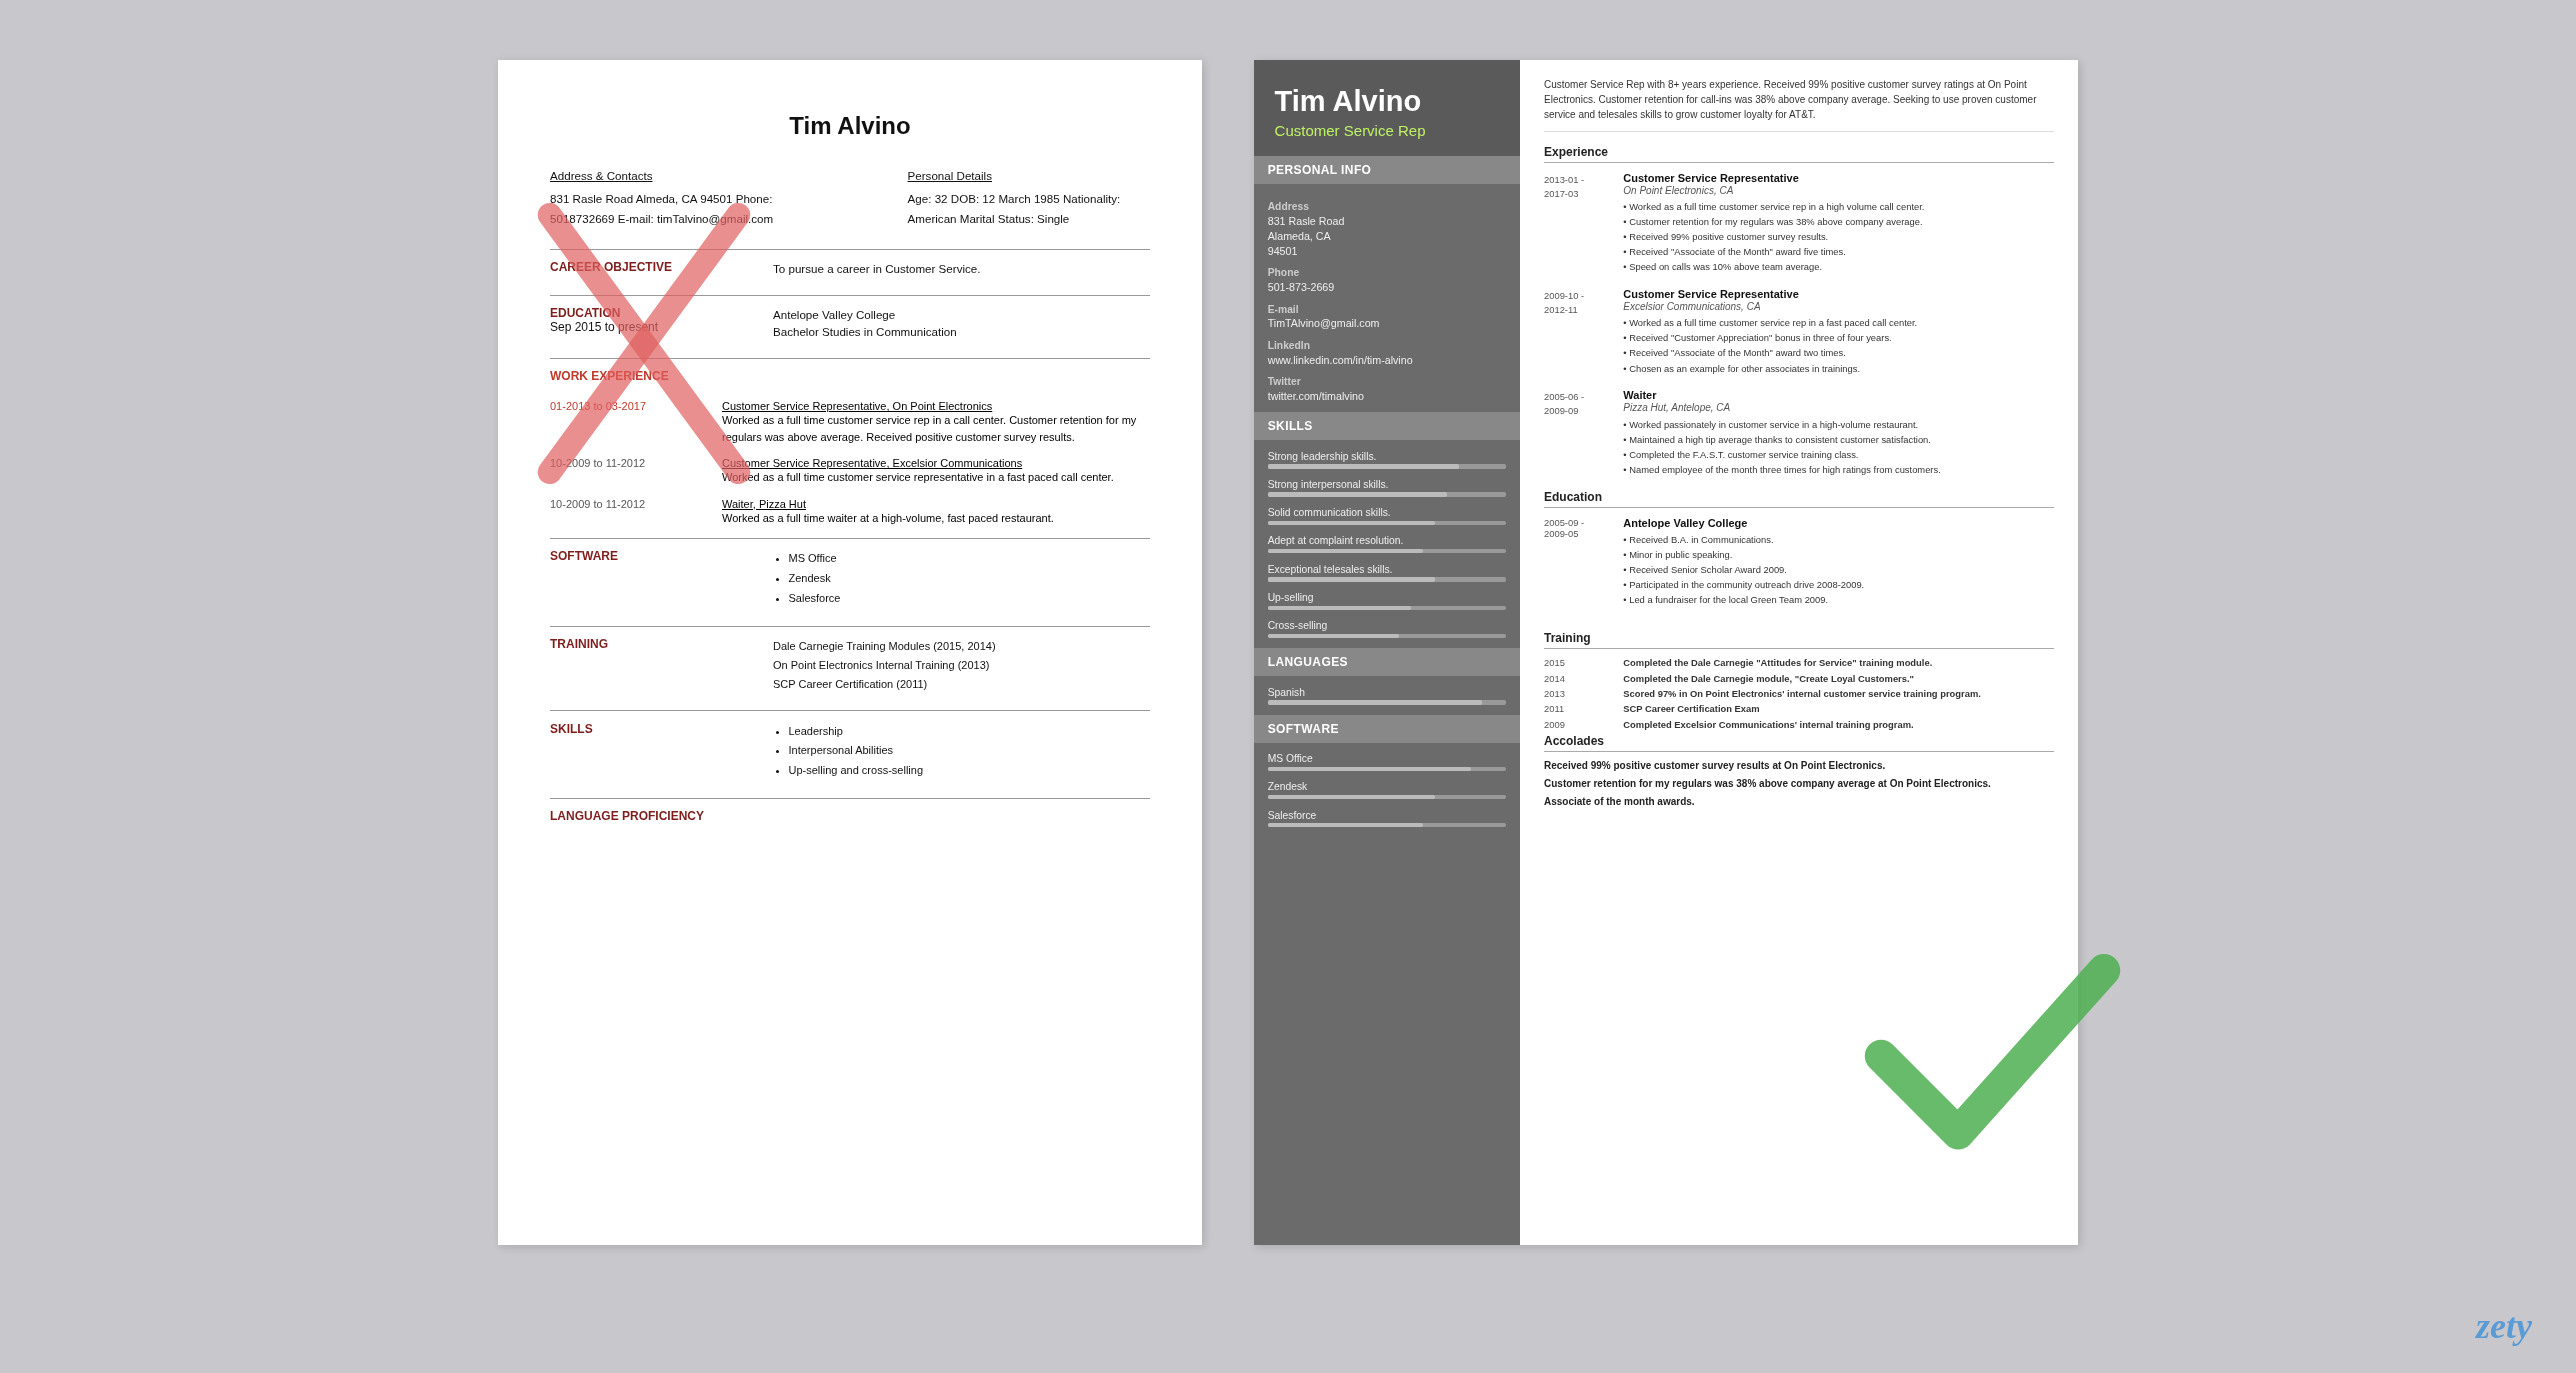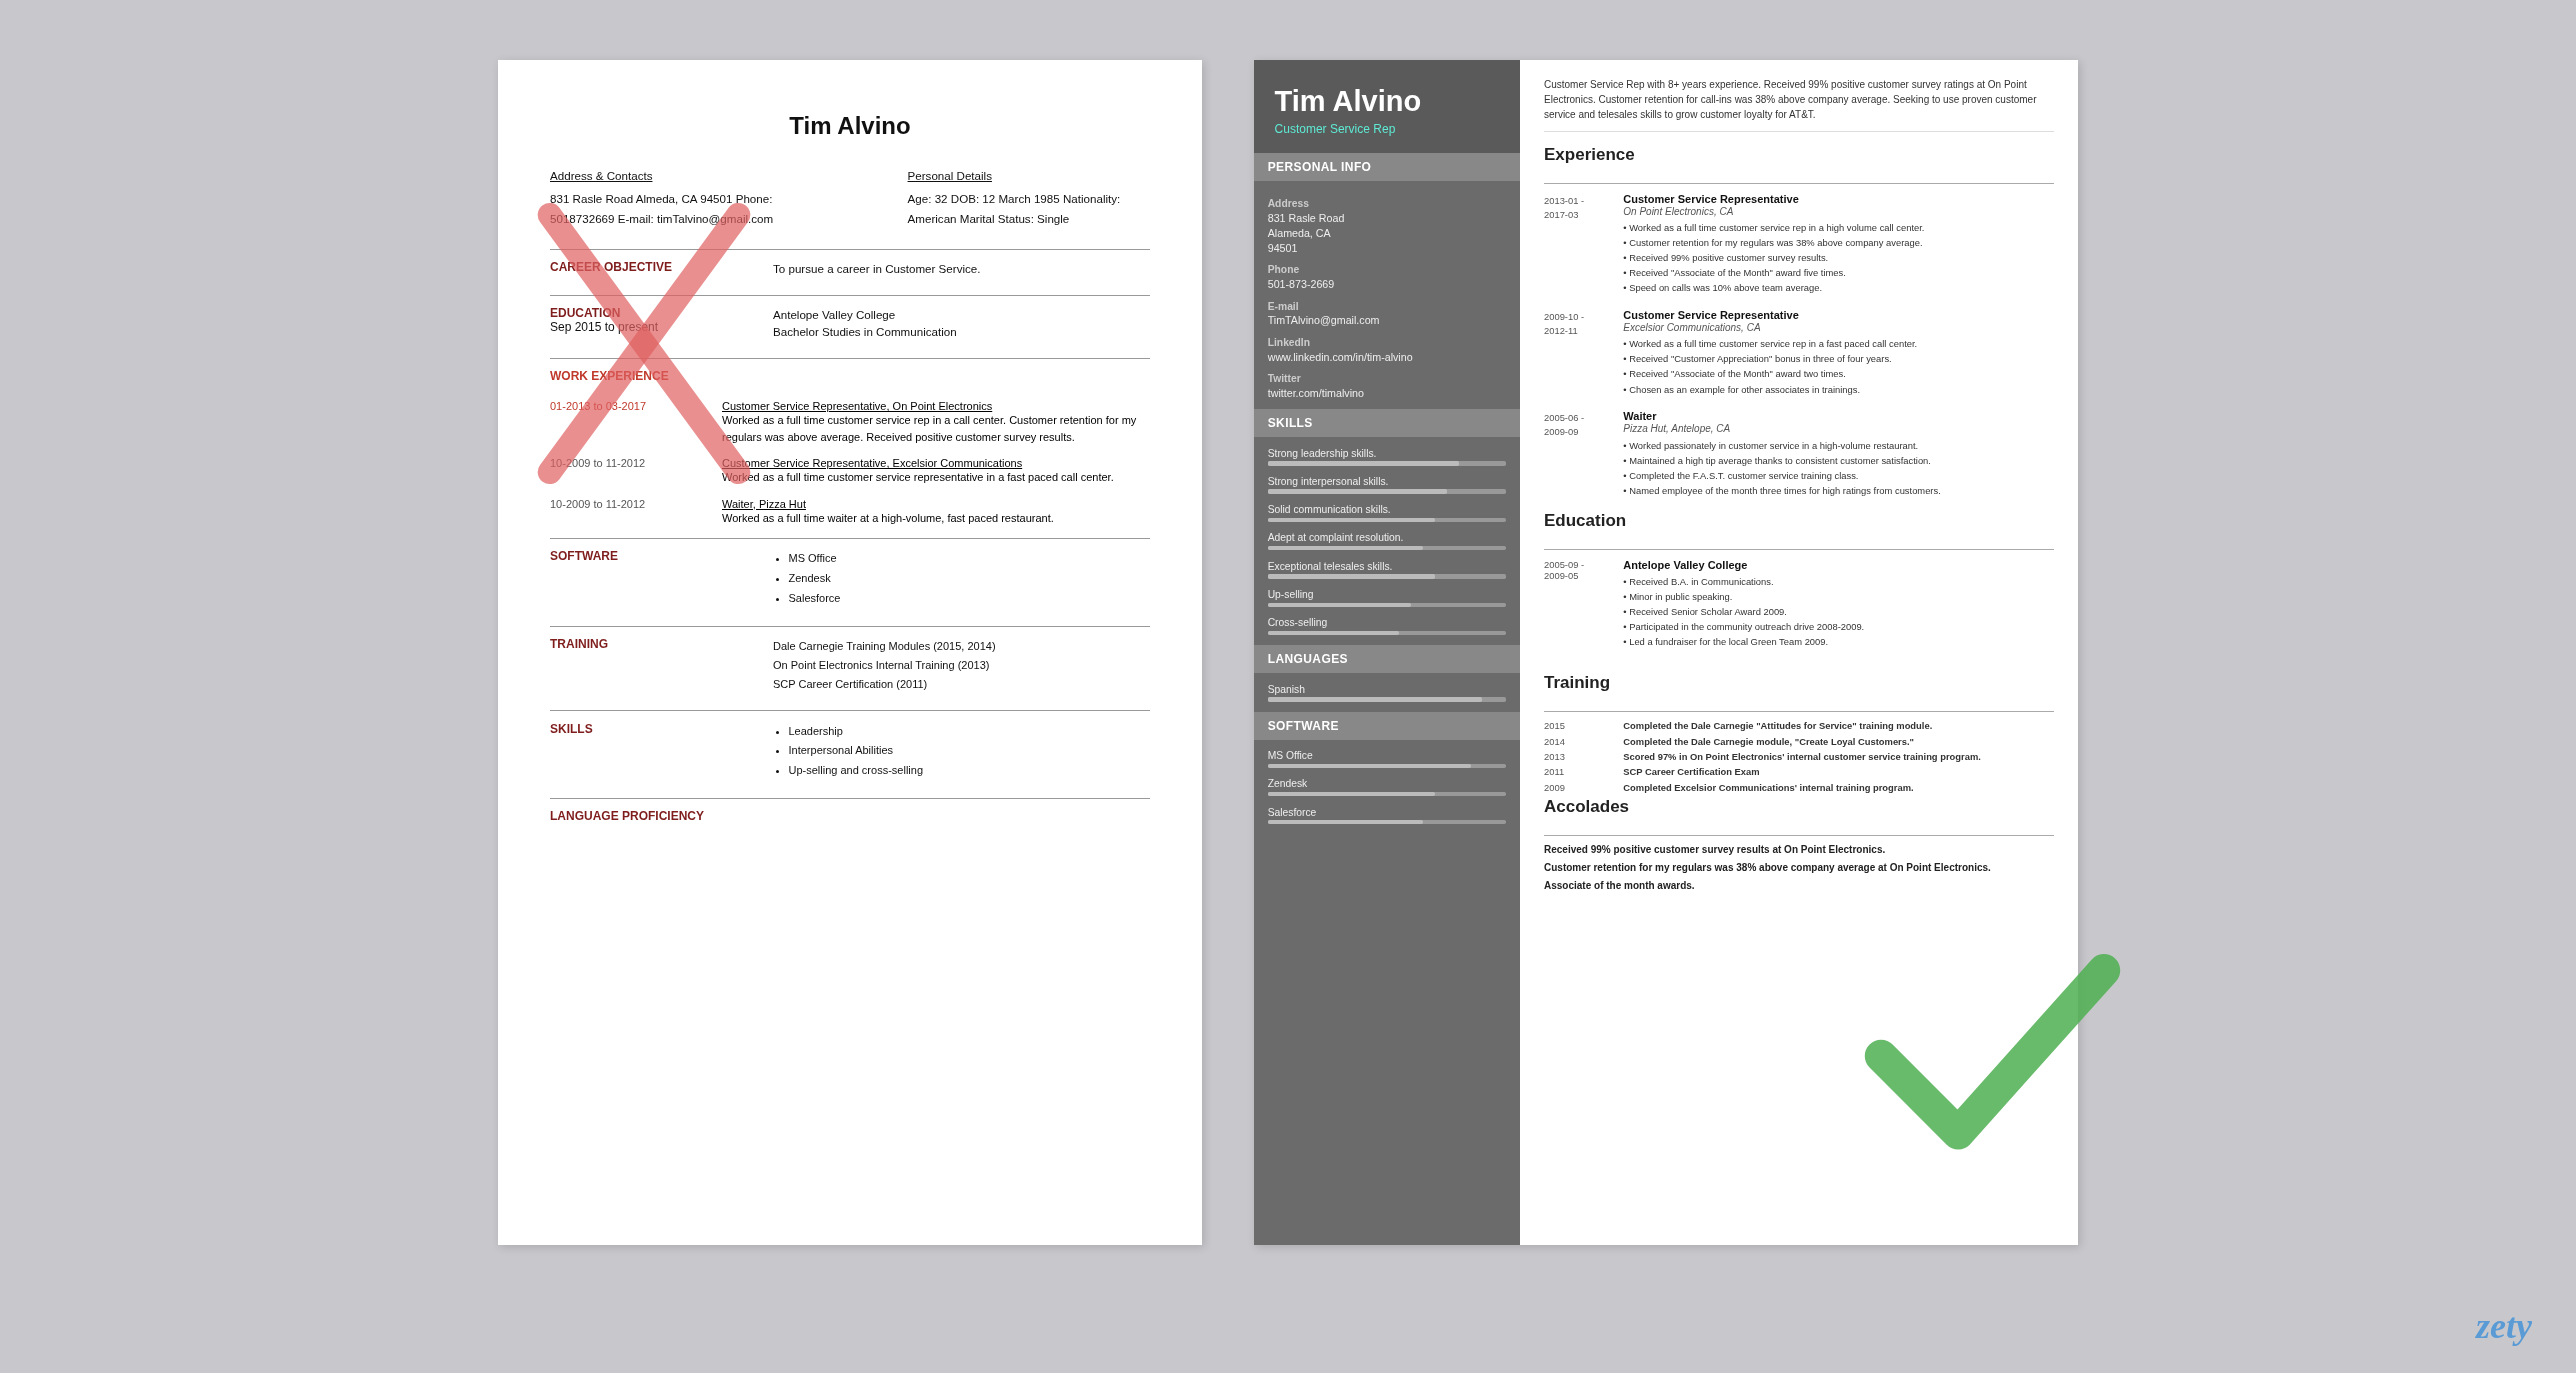--- a/index.html
+++ b/index.html
@@ -131,22 +131,22 @@
     }
 
     .sidebar-header h1 {
       font-size: 29px;
       font-weight: bold;
       color: #fff;
       line-height: 1.2;
     }
 
     .sidebar-header .subtitle {
-      font-size: 12px;
-      color: #5eead4;
+      font-size: 15px;
+      color: #bef264;
       margin-top: 3.4px;
     }
 
     .sidebar-section-title {
       background: #888;
       padding: 6.9px 13.7px;
       font-size: 12px;
       font-weight: bold;
       color: #fff;
       text-transform: uppercase;
@@ -248,27 +248,27 @@
     .summary-text {
       font-size: 10px;
       color: #333;
       line-height: 1.5;
       margin-bottom: 13.7px;
       border-bottom: 0.9px solid #ddd;
       padding-bottom: 8.6px;
     }
 
     .section-title-main {
-      font-size: 17px;
+      font-size: 12px;
       font-weight: bold;
       color: #222;
       margin-bottom: 8.6px;
       margin-top: 3.4px;
       border-bottom: 0.9px solid #aaa;
-      padding-bottom: 18px;
+      padding-bottom: 3px;
     }
 
     .exp-item {
       display: flex;
       gap: 10.3px;
       margin-bottom: 13.7px;
     }
 
     .exp-dates {
       font-size: 9.4px;

